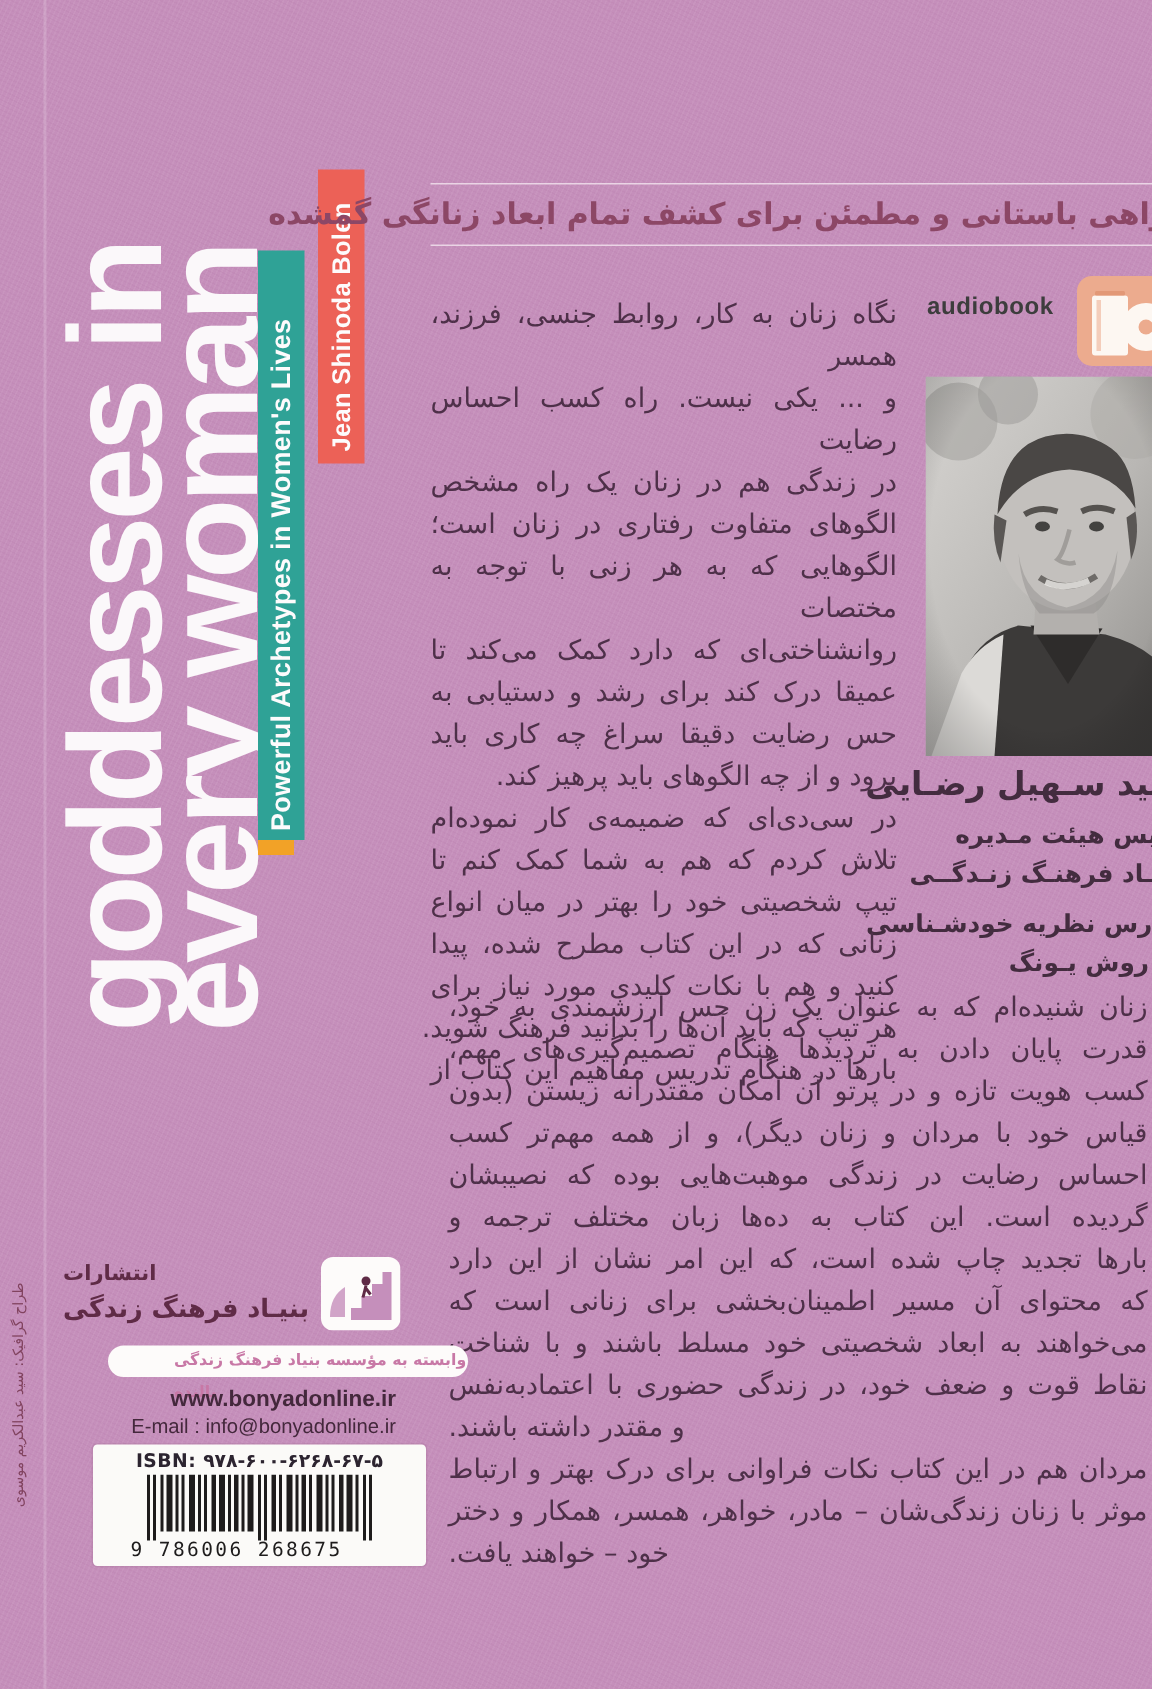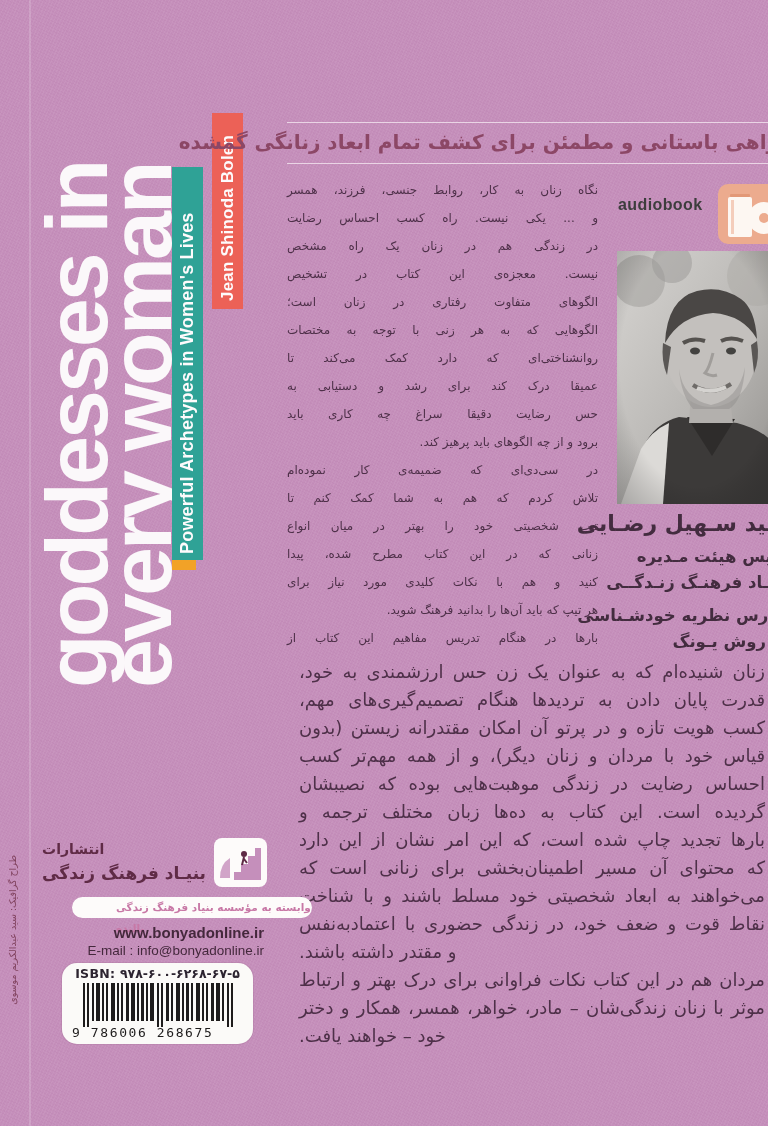--- a/index.html
+++ b/index.html
@@ -42,22 +42,22 @@
   
   .photo{position:absolute;left:617px;top:251px;width:161px;height:253px;}
 
   
   .caption{position:absolute;left:598px;right:-20px;top:509px;direction:rtl;text-align:right;color:#432c3f;}
   .cap-name{font-size:22px;font-weight:bold;line-height:30px;margin-bottom:5px;white-space:nowrap;}
   .cap-role{font-size:16.5px;font-weight:bold;line-height:26px;white-space:nowrap;}
   .cap-gap{margin-top:7px;}
 
   
-  .body-narrow{position:absolute;left:287px;width:311px;top:176px;direction:rtl;
-    font-size:12px;line-height:28px;color:#4e3049;}
+  .body-narrow{position:absolute;left:287px;width:311px;top:196px;direction:rtl;
+    font-size:18px;line-height:28px;color:#4e3049;}
   .body-wide{position:absolute;left:299px;right:3px;top:658px;direction:rtl;
     font-size:18px;line-height:28px;color:#4e3049;}
   .ln{white-space:nowrap;}
   .j{text-align:justify;text-align-last:justify;white-space:normal;}
   .er{text-align:right;}
   .el{text-align:left;}
 
   
   .pub-name{position:absolute;right:562px;top:839px;direction:rtl;text-align:left;color:#5f2b46;white-space:nowrap;}
   .pub-1{font-size:14px;font-weight:bold;line-height:21px;}
@@ -65,22 +65,22 @@
   .pub-logo{position:absolute;left:214px;top:838px;width:53px;height:49px;}
   .pub-pill{position:absolute;left:72px;top:897px;width:196px;height:21px;border-radius:11px;
     background:#fdfbfa;direction:rtl;text-align:left;font-size:10.5px;line-height:21px;
     color:#c878a6;font-weight:bold;padding-left:44px;}
   .pub-site{position:absolute;right:504px;top:924px;font-family:"Liberation Sans",sans-serif;
     font-weight:bold;font-size:15px;color:#44283c;margin-left:36px;}
   .pub-email{position:absolute;right:504px;top:943px;font-family:"Liberation Sans",sans-serif;
     font-size:13.5px;color:#44283c;}
 
   
-  .isbn-box{position:absolute;left:62px;top:963px;width:191px;height:81px;background:#fbfaf8;
-    border-radius:15px;box-shadow:0 0 0 1px rgba(120,70,110,.12);}
+  .isbn-box{position:absolute;left:62px;top:963px;width:222px;height:81px;background:#fbfaf8;
+    border-radius:3px;box-shadow:0 0 0 1px rgba(120,70,110,.12);}
   .isbn-label{direction:ltr;text-align:center;font-size:12.5px;color:#2c2430;margin-top:3px;
     letter-spacing:.3px;font-weight:bold;}
   .barcode{display:block;margin:2px auto 0 auto;}
   .barcode text{font-family:"DejaVu Sans Mono",monospace;font-size:13px;letter-spacing:1.6px;fill:#1e1c1c;}
 
   
   .designer{position:absolute;left:7px;top:1092px;width:237px;transform-origin:0 0;
     transform:rotate(-90deg);direction:rtl;text-align:right;font-size:9.5px;color:#81435f;
     white-space:nowrap;}
 </style>
@@ -172,21 +172,20 @@
     <div class="cap-role">رئیس هیئت مـدیره</div>
     <div class="cap-role">بنیـاد فرهنـگ زنـدگــی</div>
     <div class="cap-role cap-gap">مدرس نظریه خودشـناسی</div>
     <div class="cap-role">به روش یـونگ</div>
   </div>
 
   <div class="body-narrow">
     <div class="ln j">نگاه زنان به کار، روابط جنسی، فرزند، همسر</div>
     <div class="ln j">و ... یکی نیست. راه کسب احساس رضایت</div>
     <div class="ln j">در زندگی هم در زنان یک راه مشخص</div>
-    <div class="ln j">نیست. معجزه‌ی این کتاب در تشخیص</div>
     <div class="ln j">الگوهای متفاوت رفتاری در زنان است؛</div>
     <div class="ln j">الگوهایی که به هر زنی با توجه به مختصات</div>
     <div class="ln j">روانشناختی‌ای که دارد کمک می‌کند تا</div>
     <div class="ln j">عمیقا درک کند برای رشد و دستیابی به</div>
     <div class="ln j">حس رضایت دقیقا سراغ چه کاری باید</div>
     <div class="ln er">برود و از چه الگوهای باید پرهیز کند.</div>
     <div class="ln j">در سی‌دی‌ای که ضمیمه‌ی کار نموده‌ام</div>
     <div class="ln j">تلاش کردم که هم به شما کمک کنم تا</div>
     <div class="ln j">تیپ شخصیتی خود را بهتر در میان انواع</div>
     <div class="ln j">زنانی که در این کتاب مطرح شده، پیدا</div>

